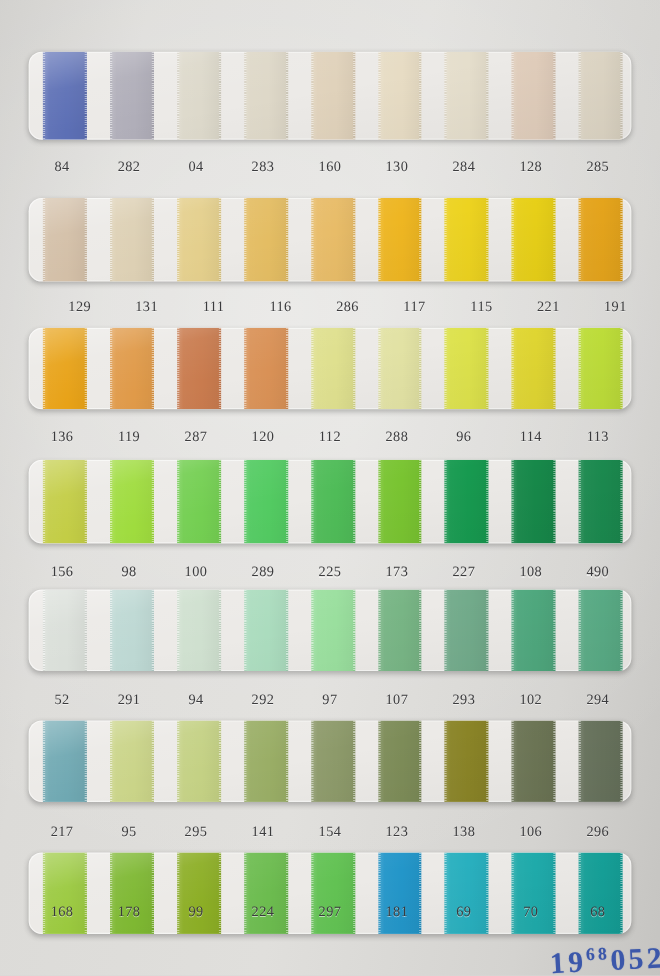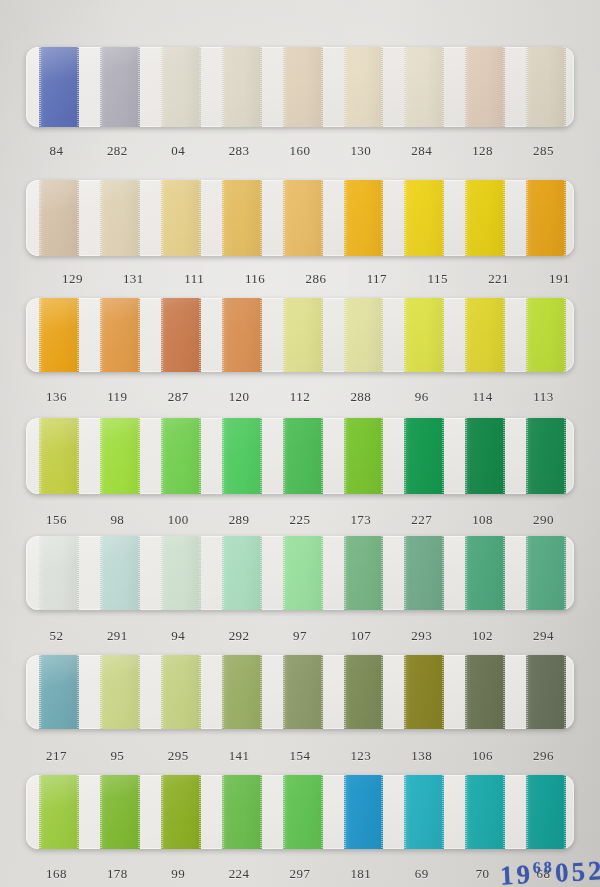--- a/index.html
+++ b/index.html
@@ -293,21 +293,21 @@
     </div>
     <div class="labels" style="top: 512px; left: 26px; width: 548px;">
       <div class="label" style="width: 60.8889px;">156</div>
       <div class="label" style="width: 60.8889px;">98</div>
       <div class="label" style="width: 60.8889px;">100</div>
       <div class="label" style="width: 60.8889px;">289</div>
       <div class="label" style="width: 60.8889px;">225</div>
       <div class="label" style="width: 60.8889px;">173</div>
       <div class="label" style="width: 60.8889px;">227</div>
       <div class="label" style="width: 60.8889px;">108</div>
-      <div class="label" style="width: 60.8889px;">290</div>
+      <div class="label" style="width: 60.8889px;">490</div>
     </div>
     <div class="card" style="left: 26px; top: 536px; width: 548px; height: 74px;">
       <div class="card-inner">
         <div class="gap" style="width: 13.1292px;"></div>
         <div class="swatch" title="52" style="width: 39.8822px; background: rgb(218, 223, 217);">
           <div class="swatch-face"></div>
         </div>
         <div class="gap" style="width: 21.0067px;"></div>
         <div class="swatch" title="291" style="width: 39.8822px; background: rgb(189, 216, 211);">
           <div class="swatch-face"></div>
@@ -440,21 +440,21 @@
         <div class="swatch" title="70" style="width: 39.8822px; background: rgb(31, 171, 171);">
           <div class="swatch-face"></div>
         </div>
         <div class="gap" style="width: 21.0067px;"></div>
         <div class="swatch" title="68" style="width: 39.8822px; background: rgb(21, 160, 152);">
           <div class="swatch-face"></div>
         </div>
       </div>
       <div class="card-sheen"></div>
     </div>
-    <div class="labels" style="top: 866px; left: 26px; width: 548px;">
+    <div class="labels" style="top: 821px; left: 26px; width: 548px;">
       <div class="label" style="width: 60.8889px;">168</div>
       <div class="label" style="width: 60.8889px;">178</div>
       <div class="label" style="width: 60.8889px;">99</div>
       <div class="label" style="width: 60.8889px;">224</div>
       <div class="label" style="width: 60.8889px;">297</div>
       <div class="label" style="width: 60.8889px;">181</div>
       <div class="label" style="width: 60.8889px;">69</div>
       <div class="label" style="width: 60.8889px;">70</div>
       <div class="label" style="width: 60.8889px;">68</div>
     </div>

